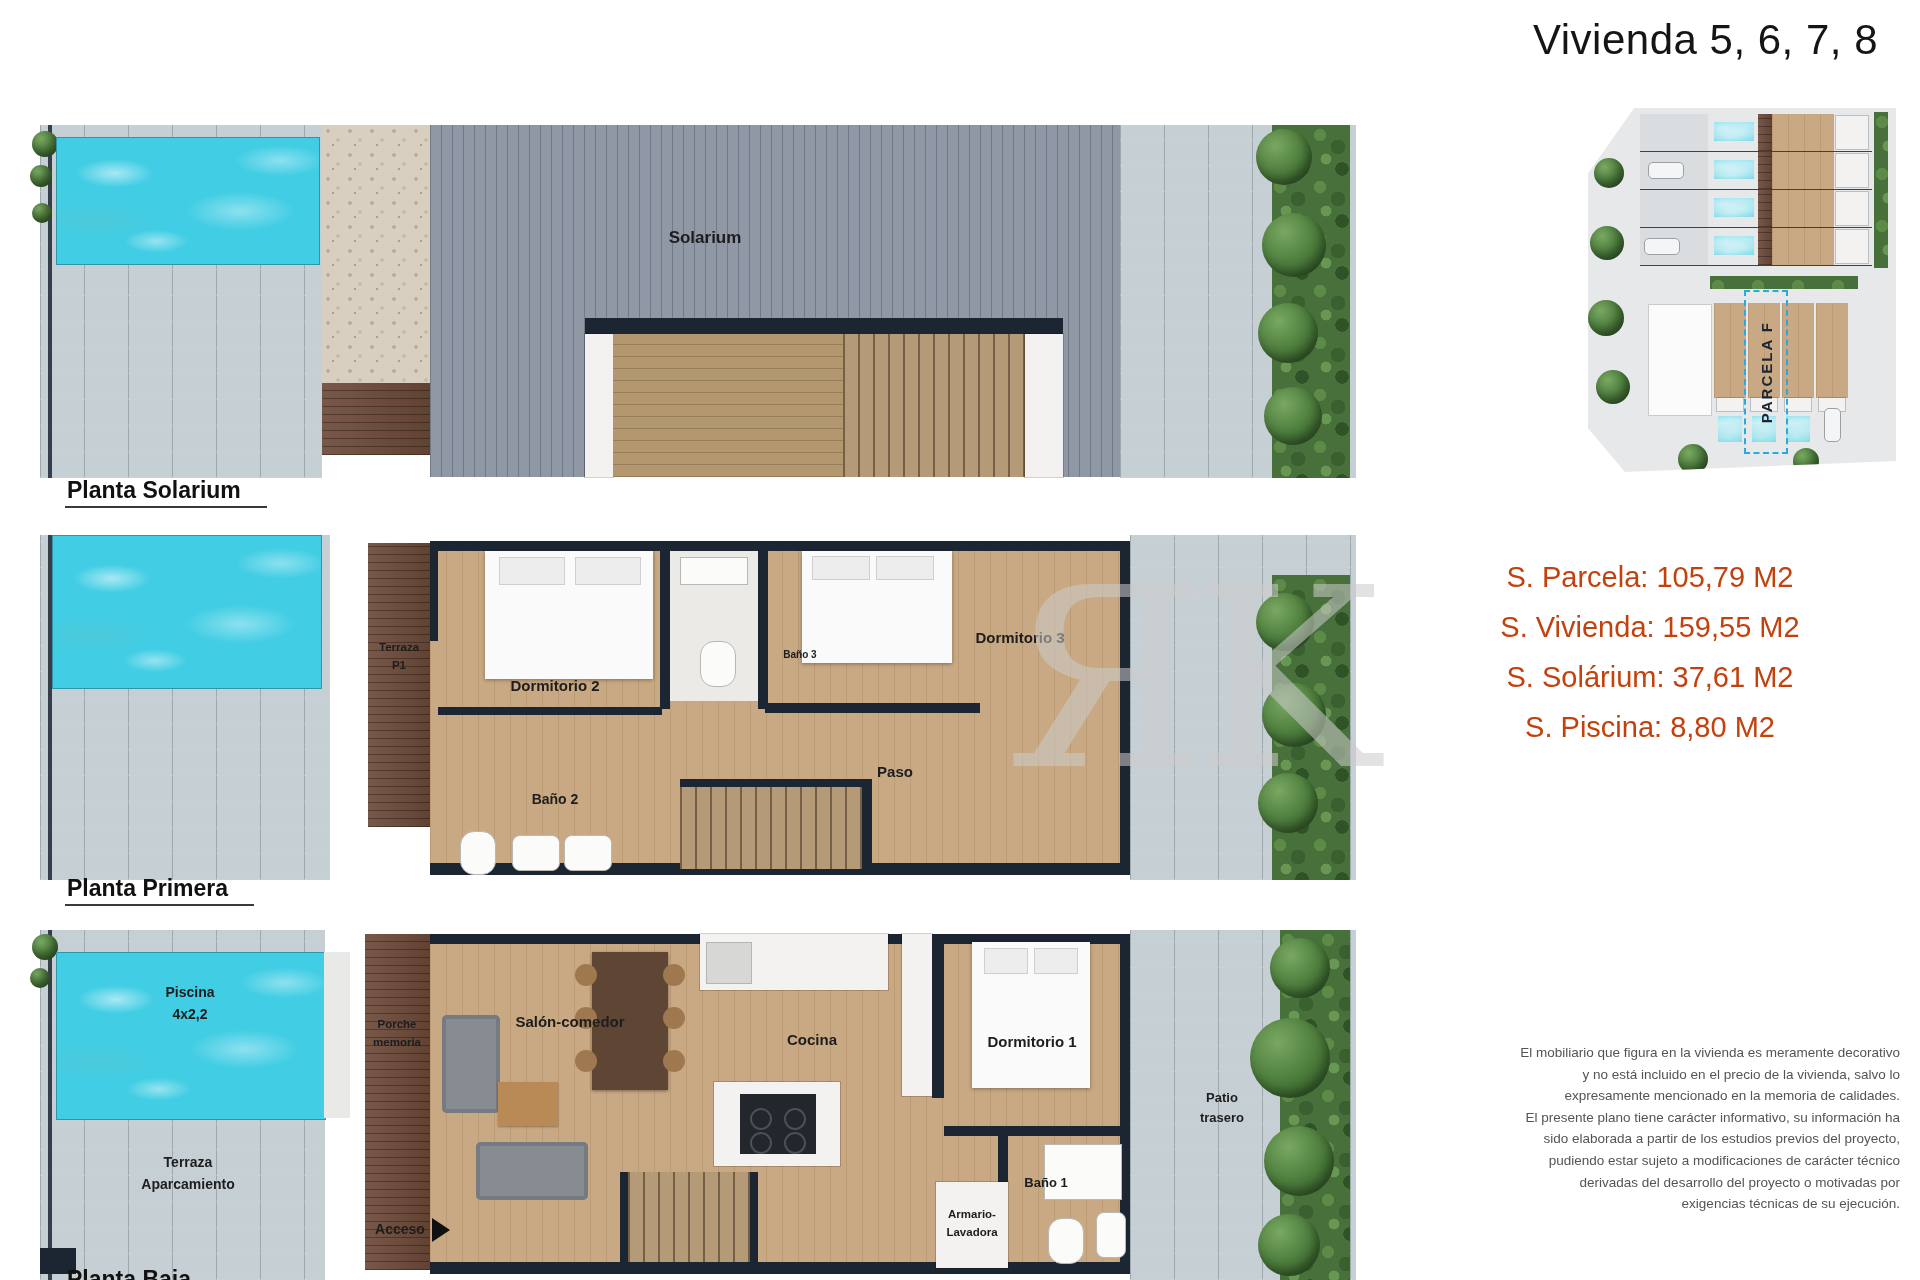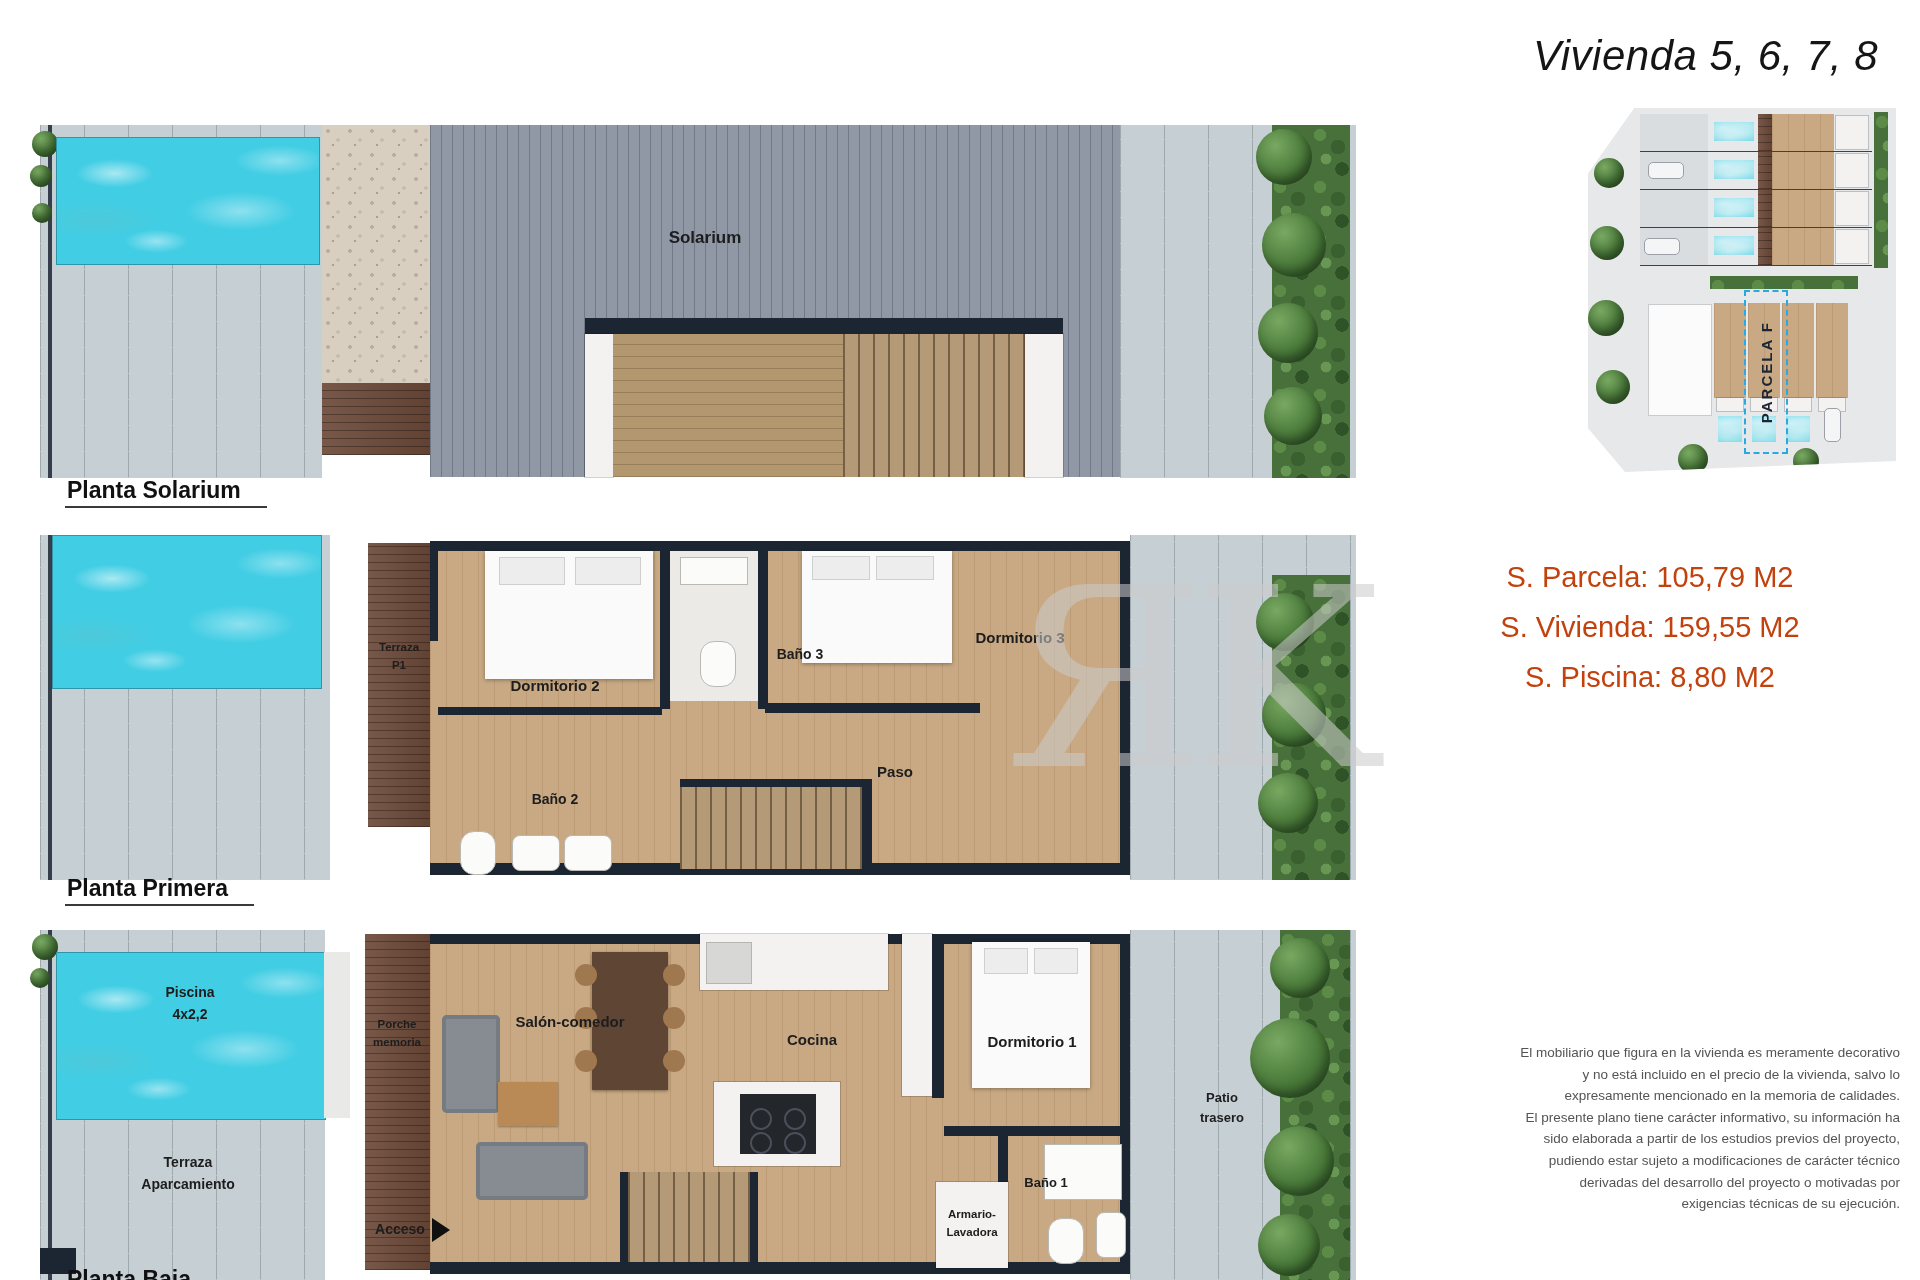--- a/index.html
+++ b/index.html
@@ -74,21 +74,21 @@
     border-left:18px solid #101010;}
   .siteplan-bg{background:#e6e8ea;
     clip-path:polygon(15% 0, 100% 0, 100% 97%, 12% 100%, 0 88%, 0 18%);}
   .site-row{position:absolute;border-bottom:1px solid #39424e;}
   .cooktop{background:#23262b;}
   .burner{position:absolute;border:2px solid #4a505a;border-radius:50%;}
 </style>
 </head>
 <body>
 
-<div class="abs page-title" style="top:32px;right:42px;font-style:italic;">Vivienda 5, 6, 7, 8</div>
+<div class="abs page-title" style="top:16px;right:42px;">Vivienda 5, 6, 7, 8</div>
 
 <div class="plan" style="left:40px;top:125px;width:1316px;height:353px;">
   <div class="abs paving" style="left:0;top:0;width:282px;height:353px;"></div>
   <div class="abs wall" style="left:8px;top:0;width:4px;height:353px;opacity:.85;"></div>
   <div class="abs tree" style="left:-8px;top:6px;width:26px;height:26px;"></div>
   <div class="abs tree" style="left:-10px;top:40px;width:22px;height:22px;"></div>
   <div class="abs tree" style="left:-8px;top:78px;width:20px;height:20px;"></div>
   <div class="abs pool" style="left:16px;top:12px;width:262px;height:126px;"></div>
   <div class="abs gravel" style="left:282px;top:0;width:108px;height:258px;"></div>
   <div class="abs wooddark" style="left:282px;top:258px;width:108px;height:72px;"></div>
@@ -150,21 +150,21 @@
 
   <div class="abs paving" style="left:1090px;top:0;width:226px;height:345px;"></div>
   <div class="abs hedge" style="left:1232px;top:40px;width:78px;height:305px;"></div>
   <div class="abs tree" style="left:1216px;top:58px;width:58px;height:58px;"></div>
   <div class="abs tree" style="left:1222px;top:148px;width:64px;height:64px;"></div>
   <div class="abs tree" style="left:1218px;top:238px;width:60px;height:60px;"></div>
 
   <div class="room-label lbl-sm" style="left:359px;top:122px;">Terraza
 P1</div>
   <div class="room-label lbl-lg" style="left:515px;top:113px;margin-top:38px;">Dormitorio 2</div>
-  <div class="room-label lbl-md" style="left:760px;top:120px;font-size:14px;">Baño 3</div>
+  <div class="room-label lbl-md" style="left:760px;top:120px;font-size:10px;">Baño 3</div>
   <div class="room-label lbl-lg" style="left:980px;top:103px;">Dormitorio 3</div>
   <div class="room-label lbl-md" style="left:515px;top:265px;font-size:14px;">Baño 2</div>
   <div class="room-label lbl-lg" style="left:855px;top:237px;">Paso</div>
   <div class="watermark" style="left:965px;top:20px;">ЯK</div>
 </div>
 <div class="abs plan-caption" style="left:65px;top:875px;">Planta Primera</div>
 
 <div class="plan" style="left:40px;top:930px;width:1316px;height:350px;">
   <div class="abs paving" style="left:0;top:0;width:285px;height:350px;"></div>
   <div class="abs wall" style="left:8px;top:0;width:4px;height:350px;opacity:.85;"></div>
@@ -306,19 +306,20 @@
     <span class="parcel-label">PARCELA F</span>
   </div>
 
   <div class="abs tree" style="left:90px;top:336px;width:30px;height:30px;"></div>
   <div class="abs tree" style="left:205px;top:340px;width:26px;height:26px;"></div>
 </div>
 
 <div class="abs areas" style="left:1470px;top:556px;width:360px;">
   <div>S. Parcela: 105,79 M2</div>
   <div>S. Vivienda: 159,55 M2</div>
+  <div>S. Solárium: 37,61 M2</div>
   <div>S. Piscina: 8,80 M2</div>
 </div>
 
 <div class="abs disclaimer" style="left:1520px;top:1042px;">
   <p>El mobiliario que figura en la vivienda es meramente decorativo y no está incluido en el precio de la vivienda, salvo lo expresamente mencionado en la memoria de calidades.</p>
   <p>El presente plano tiene carácter informativo, su información ha sido elaborada a partir de los estudios previos del proyecto, pudiendo estar sujeto a modificaciones de carácter técnico derivadas del desarrollo del proyecto o motivadas por exigencias técnicas de su ejecución.</p>
 </div>
 
 </body></html>

